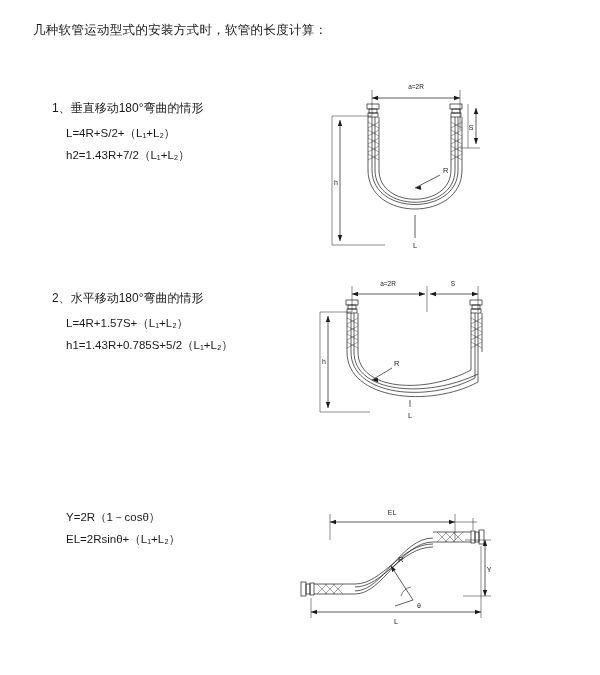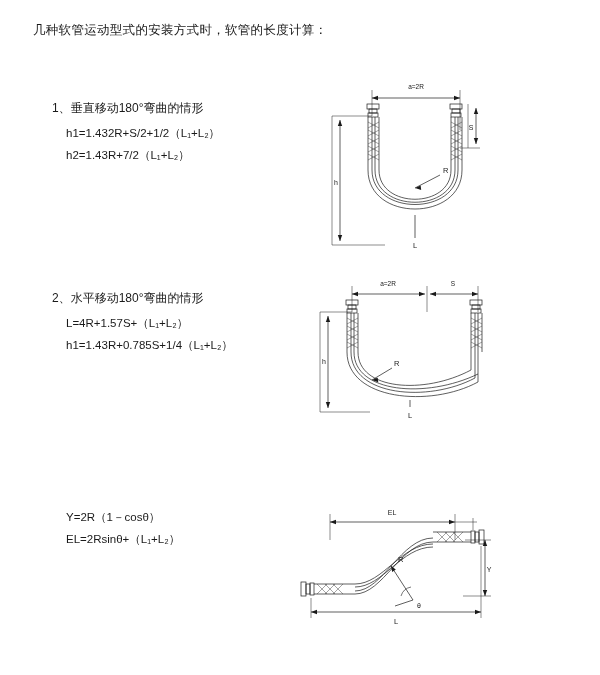--- a/index.html
+++ b/index.html
@@ -73,21 +73,21 @@
 </head>
 <body>
 
 <div class="page">
 
   <div class="heading">几种软管运动型式的安装方式时，软管的长度计算：</div>
 
   <div class="section sec1">
     <div class="text-col">
       <p class="sec-title">1、垂直移动180°弯曲的情形</p>
-      <p class="formula">h1=1.432R+S/2+1/2（L₁+L₂）</p>
+      <p class="formula">L=4R+S/2+（L₁+L₂）</p>
       <p class="formula">h2=1.43R+7/2（L₁+L₂）</p>
     </div>
 
     <div class="figure fig1">
       <svg width="180" height="200" viewBox="0 0 180 200">
         <g stroke="#1a1a1a" fill="none" stroke-width="0.7">
 
           <line x1="62" y1="28" x2="150" y2="28"></line>
           <path d="M62,28 l6,-2.2 l0,4.4 z" fill="#1a1a1a" stroke="none"></path>
           <path d="M150,28 l-6,-2.2 l0,4.4 z" fill="#1a1a1a" stroke="none"></path>
@@ -166,21 +166,21 @@
         <text x="133" y="103" font-size="7.5">R</text>
         <text x="105" y="178" font-size="7.5" text-anchor="middle">L</text>
       </svg>
     </div>
   </div>
 
   <div class="section sec2">
     <div class="text-col">
       <p class="sec-title">2、水平移动180°弯曲的情形</p>
       <p class="formula">L=4R+1.57S+（L₁+L₂）</p>
-      <p class="formula">h1=1.43R+0.785S+1/4（L₁+L₂）</p>
+      <p class="formula">h1=1.43R+0.785S+5/2（L₁+L₂）</p>
     </div>
 
     <div class="figure fig2">
       <svg width="185" height="165" viewBox="0 0 185 165">
         <g stroke="#1a1a1a" fill="none" stroke-width="0.7">
 
           <line x1="42" y1="22" x2="115" y2="22"></line>
           <path d="M42,22 l6,-2.2 l0,4.4 z" fill="#1a1a1a" stroke="none"></path>
           <path d="M115,22 l-6,-2.2 l0,4.4 z" fill="#1a1a1a" stroke="none"></path>
 

